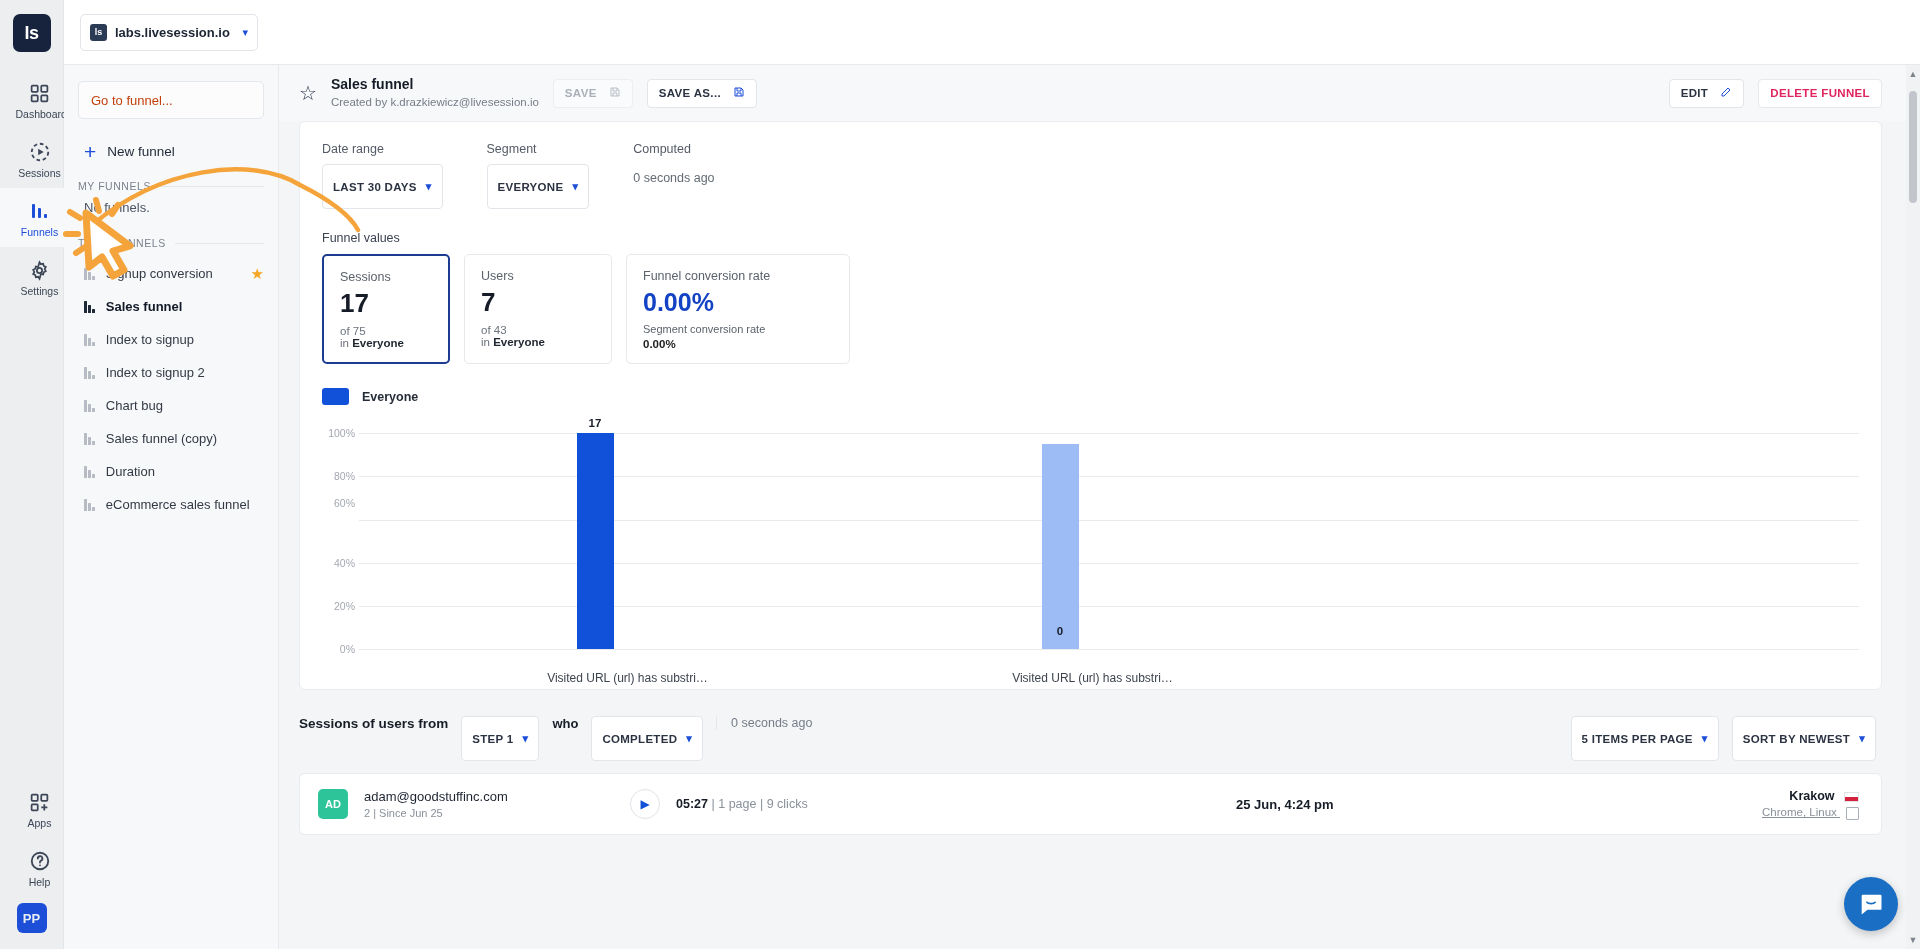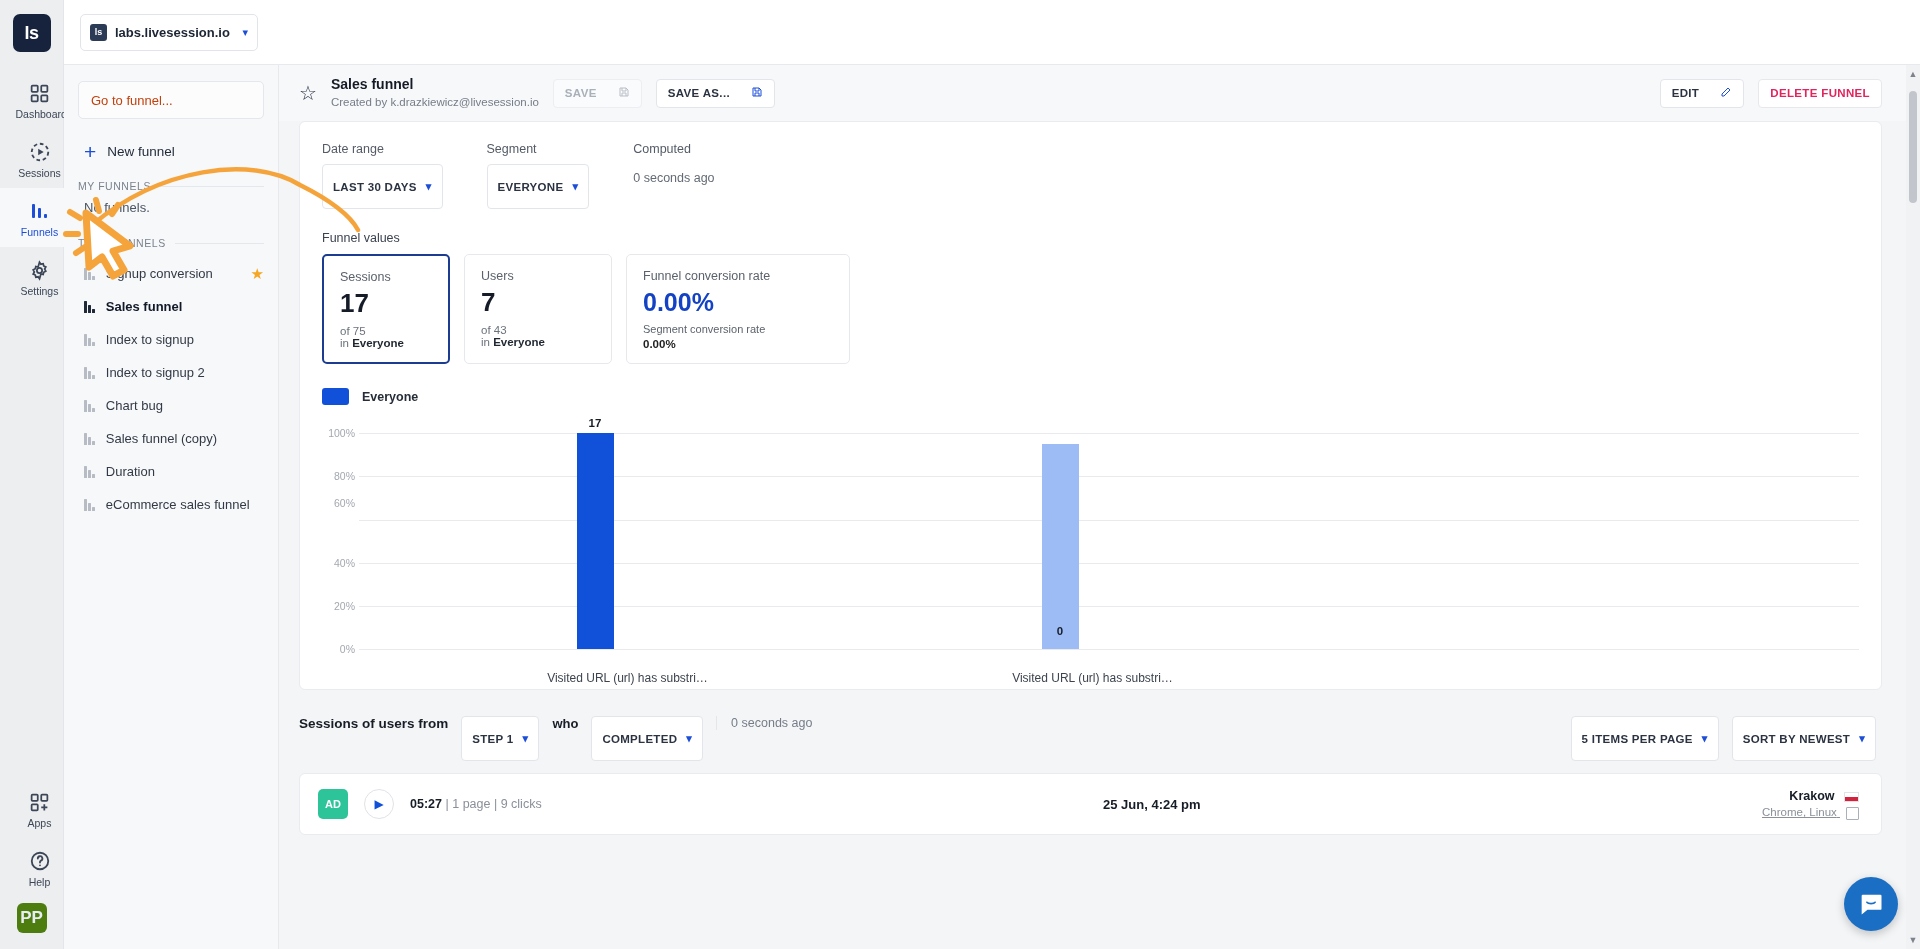--- a/index.html
+++ b/index.html
@@ -26,22 +26,22 @@
   }
   .rail-item {
     width: 64px; padding: 11px 0 9px 16px; text-align: center; cursor: pointer;
     color: #3c4656;
   }
   .rail-item.active { background: #f7f8fa; color: #1d4ed8; }
   .rail-item .ri-ico { height: 24px; display:flex; align-items:center; justify-content:center; }
   .rail-item .ri-lbl { font-size: 10.5px; margin-top: 3px; display:block; }
   .rail-spacer { flex: 1 1 auto; }
   .avatar-pp {
-    width: 30px; height: 30px; border-radius: 6px; background: #4d7c0f;
-    color: #e8edf3; font-size: 17px; font-weight: 600;
+    width: 30px; height: 30px; border-radius: 6px; background: #1d4ed8;
+    color: #e8edf3; font-size: 13px; font-weight: 600;
     display: flex; align-items: center; justify-content: center;
     margin: 6px 0 16px 0;
   }
 
   
   .right-col { flex: 1 1 auto; display: flex; flex-direction: column; min-width: 0; }
   .topbar {
     height: 65px; flex: 0 0 65px; background: #fff; display: flex; align-items: center;
     border-bottom: 1px solid #e7e9ed; padding-left: 10px;
   }
@@ -111,21 +111,21 @@
   .main-scroll { position:absolute; inset: 0 14px 0 0; overflow: hidden; }
   .fhead {
     height: 56px; display: flex; align-items: center; gap: 14px; padding: 0 24px 0 20px;
     background: #f7f8fa;
   }
   .star-out { font-size: 20px; color: #30384a; cursor: pointer; line-height:1; }
   .fh-text .t1 { font-size: 14px; font-weight: 700; color: #151b26; line-height: 1.25; }
   .fh-text .t2 { font-size: 11.5px; color: #767d88; line-height: 1.4; }
   .btn {
     height: 29px; border: 1px solid #e2e5ea; border-radius: 4px; background: #fff;
-    display: inline-flex; align-items: center; gap: 21px; padding: 0 11px;
+    display: inline-flex; align-items: center; gap: 12px; padding: 0 11px;
     font-size: 11.5px; font-weight: 700; letter-spacing: .35px; color: #2b3342;
     cursor: pointer; white-space: nowrap;
   }
   .btn.ghost { color: #aab0b9; border-color: #eceef1; background: #fafbfc; }
   .btn.danger { color: #e0245e; border-color: #e6e8ec; }
   .spacer { flex: 1 1 auto; }
 
   .card {
     background: #fff; border: 1px solid #e9ebef; border-radius: 6px;
     margin: 0 24px 0 20px; padding: 20px 22px 18px 22px;
@@ -545,20 +545,24 @@
               <span class="chev">▾</span>
             </span>
             <span class="sel-btn">
               <span>SORT BY NEWEST</span>
               <span class="chev">▾</span>
             </span>
           </div>
 
           <div class="sess-card">
             <span class="sav">AD</span>
+            <div style="width:250px">
+              <div class="sm-email">adam@goodstuffinc.com</div>
+              <div class="sm-sub">2  |  Since  Jun 25</div>
+            </div>
             <span class="playbtn">▶</span>
             <div class="sm-stats">
               <b>05:27</b>
               <span> | </span>
               <span>1 page</span>
               <span> | </span>
               <span>9 clicks</span>
             </div>
             <span class="spacer"></span>
             <div class="sm-date">25 Jun, 4:24 pm</div>

